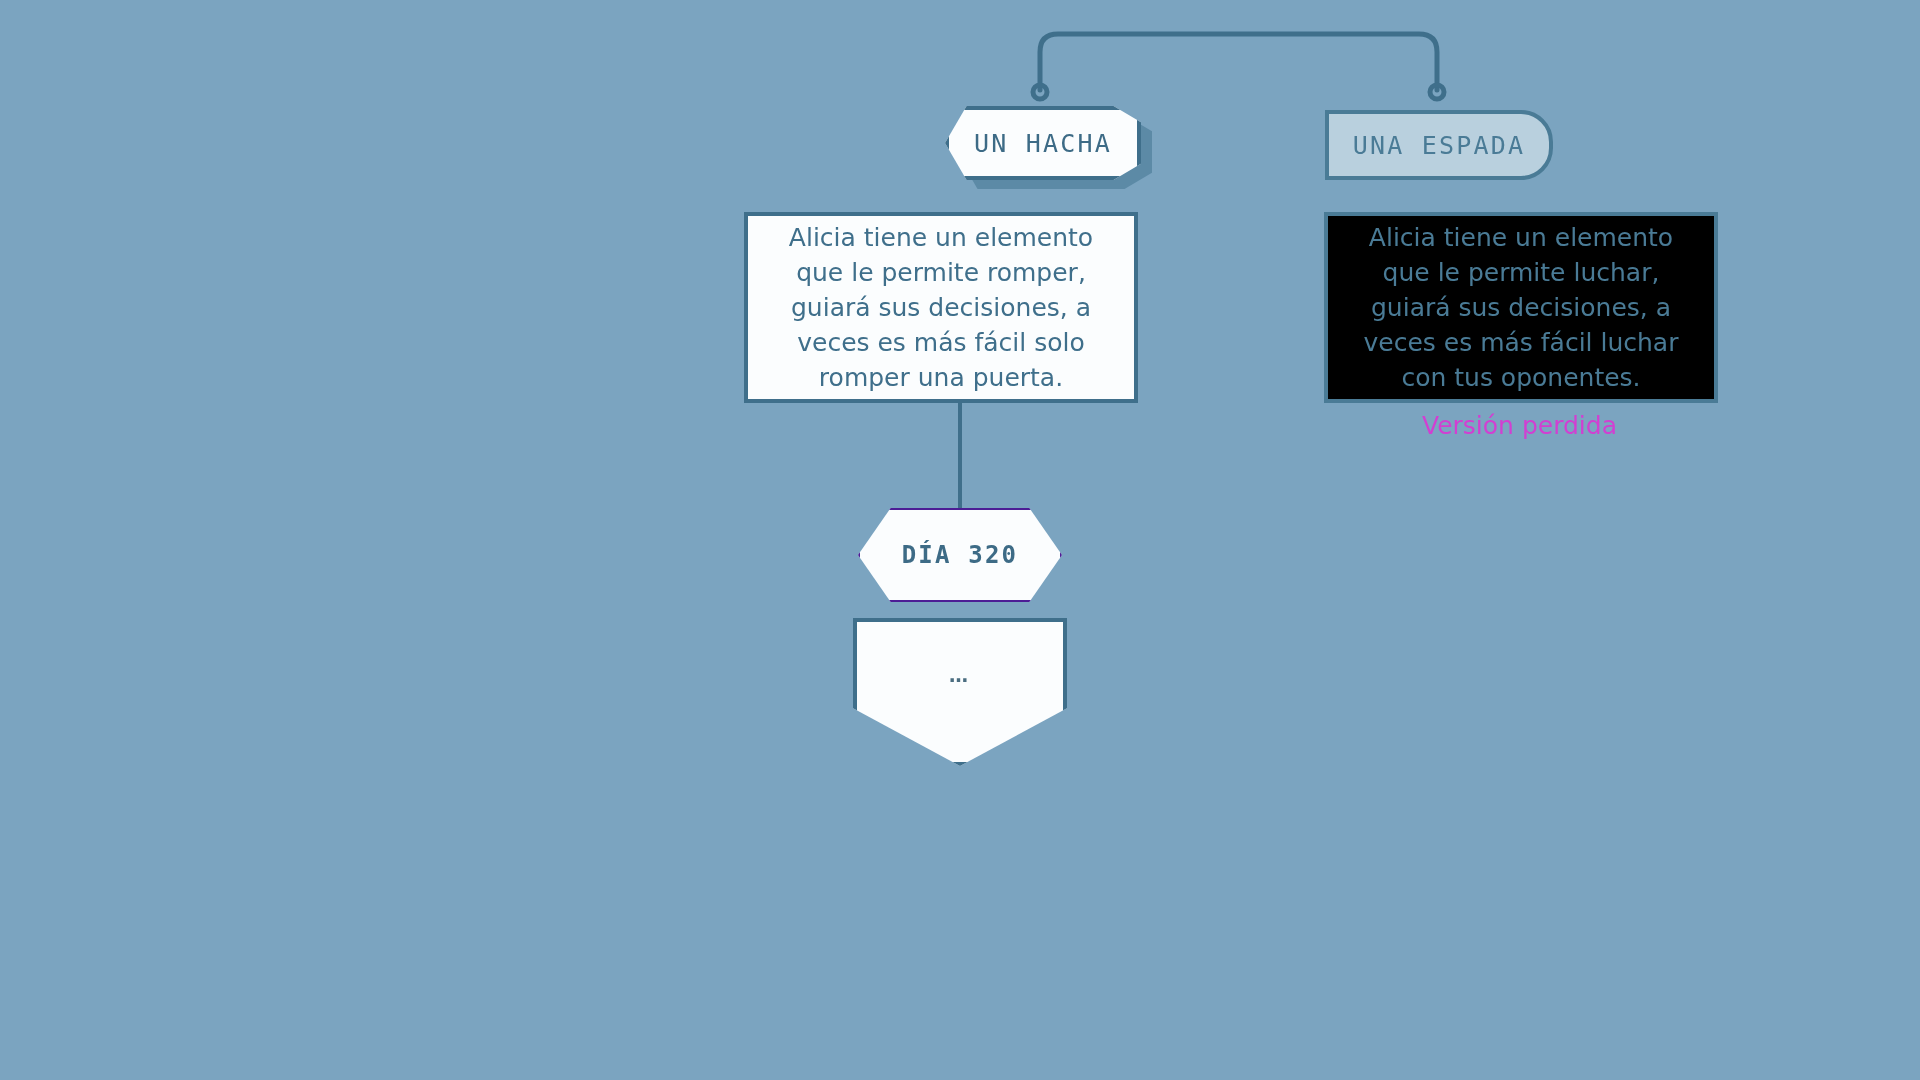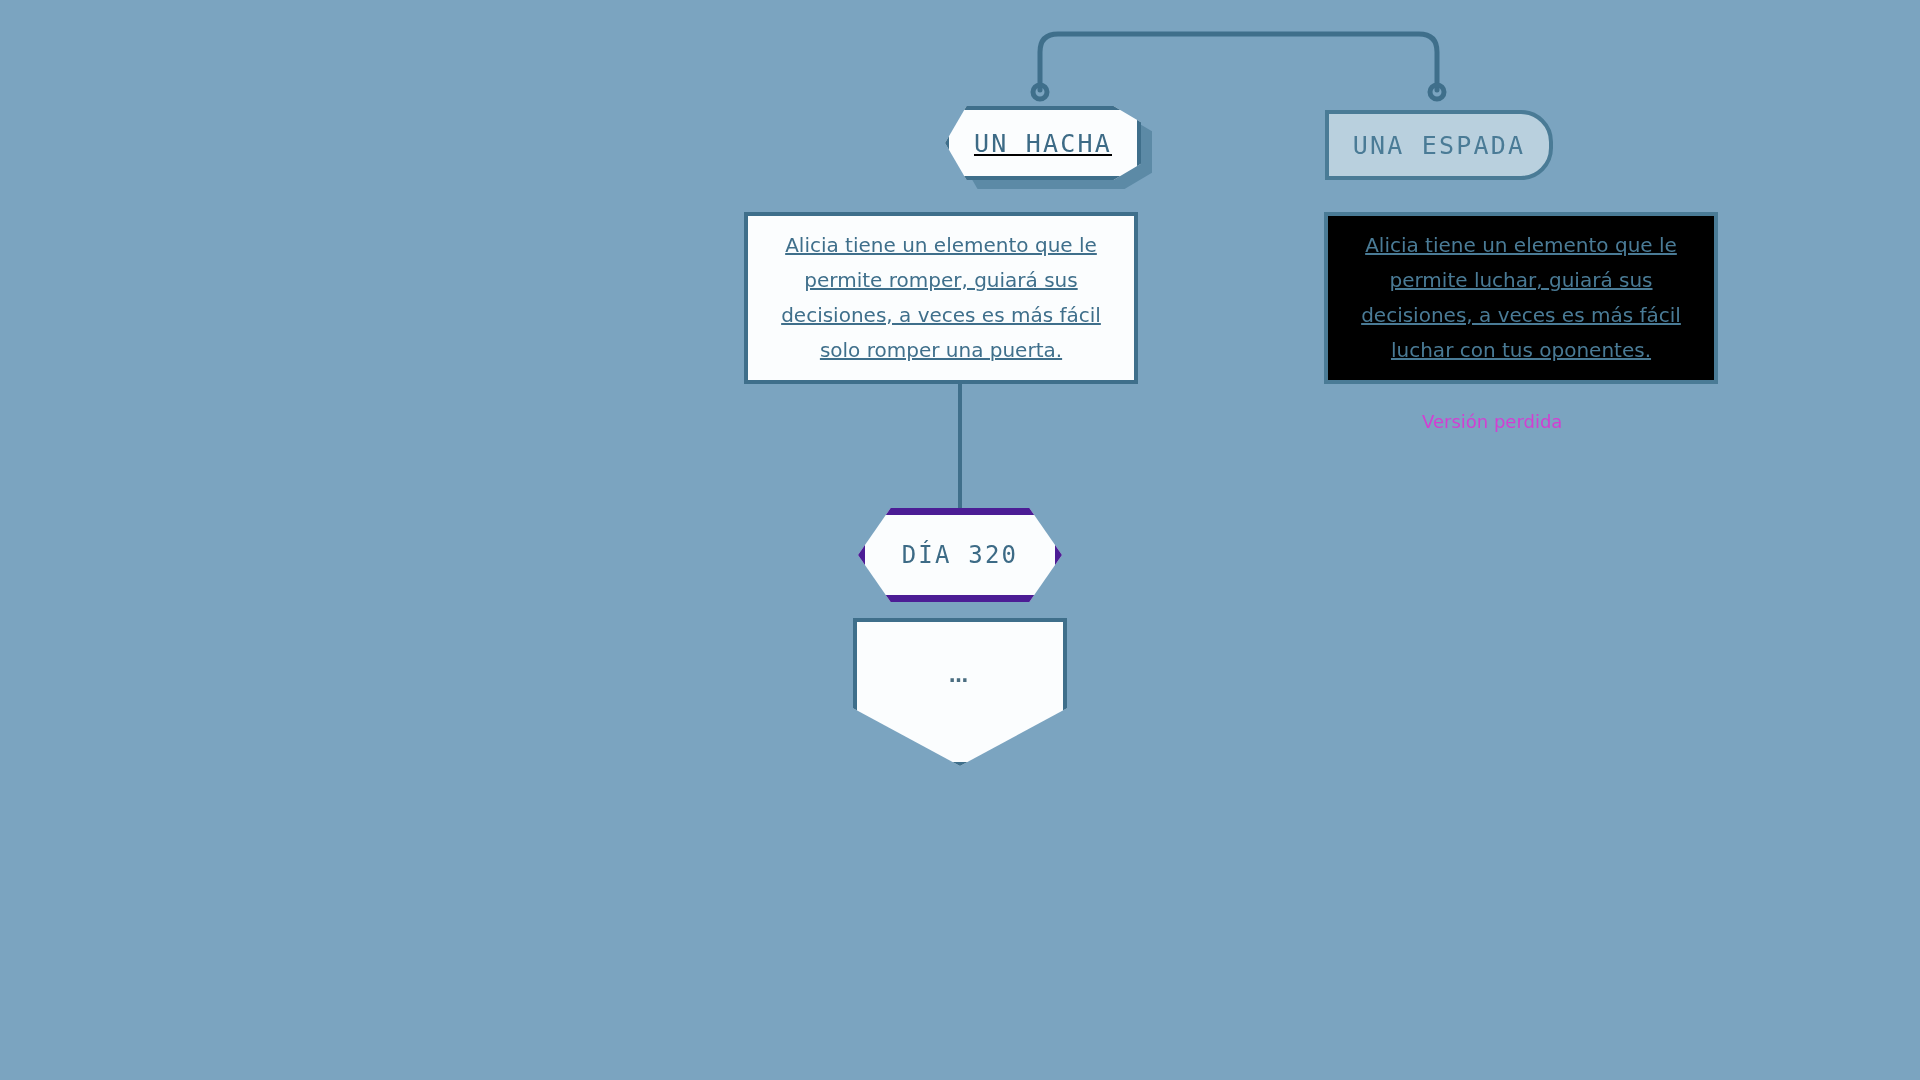--- a/index.html
+++ b/index.html
@@ -68,61 +68,60 @@
     width: 196px;
     height: 74px;
     background: #5c8aa6;
     clip-path: polygon(0% 50%, 11% 0%, 86% 0%, 100% 22%, 100% 78%, 86% 100%, 11% 100%);
     -webkit-clip-path: polygon(0% 50%, 11% 0%, 86% 0%, 100% 22%, 100% 78%, 86% 100%, 11% 100%);
   }
   .chevron-face {
     position: absolute;
     left: 0;
     top: 0;
-    text-decoration: underline;
   }
 
   
   .node-pill {
     width: 228px;
     height: 70px;
     background: #b9d0de;
     border: 4px solid #4a7b96;
     border-radius: 0 32px 32px 0;
     box-sizing: border-box;
   }
   .node-pill .choice-label { color: #4a7b96; }
 
   
   .node-text {
     width: 394px;
-    padding: 12px 18px;
+    padding: 4px 18px;
     box-sizing: border-box;
     border: 4px solid #3f6f8b;
     background: #fbfdfe;
     font-family: "DejaVu Sans", sans-serif;
-    font-size: 20px;
+    font-size: 25px;
     line-height: 35px;
     color: #3f6f8b;
-    text-decoration: underline;
   }
   .node-text.muted {
     background: #000000;
     border-color: #4a7b96;
     color: #4a7b96;
   }
 
   
   .node-hex {
     width: 204px;
     height: 94px;
     background: #fbfdfe;
-    border: 7px solid #4c1d95;
+    border: 2px solid #4c1d95;
     box-sizing: border-box;
     clip-path: polygon(16% 0%, 84% 0%, 100% 50%, 84% 100%, 16% 100%, 0% 50%);
+    font-weight: bold;
     -webkit-clip-path: polygon(16% 0%, 84% 0%, 100% 50%, 84% 100%, 16% 100%, 0% 50%);
   }
   .node-hex .choice-label { font-size: 24px; }
 
   
   .node-plate {
     width: 214px;
     height: 148px;
     background: #fbfdfe;
     border: 4px solid #3f6f8b;
@@ -137,21 +136,21 @@
     letter-spacing: 3px;
     color: #4a6d80;
     font-family: "DejaVu Sans", sans-serif;
     font-weight: bold;
   }
 
   
   .lost-note {
     position: absolute;
     font-family: "DejaVu Sans", sans-serif;
-    font-size: 18px;
+    font-size: 25px;
     color: #d23fd2;
     white-space: nowrap;
   }
 </style>
 </head>
 <body>
 
 <div id="canvas">
 
   <svg id="edges" viewBox="0 0 1920 1080">

